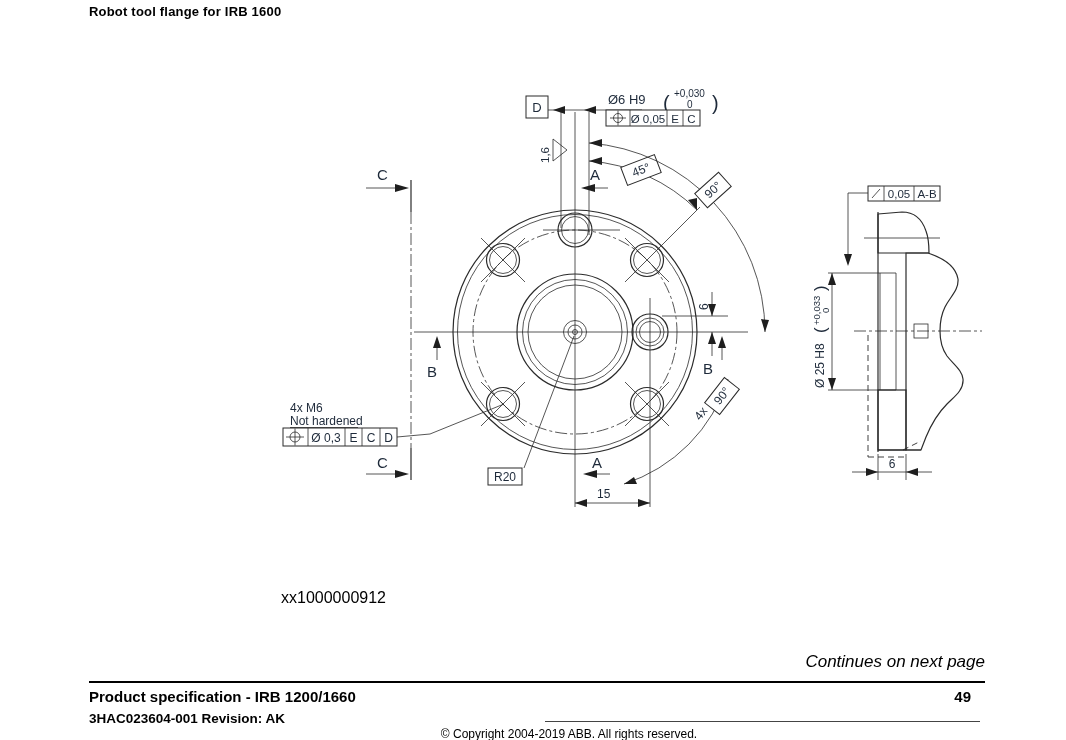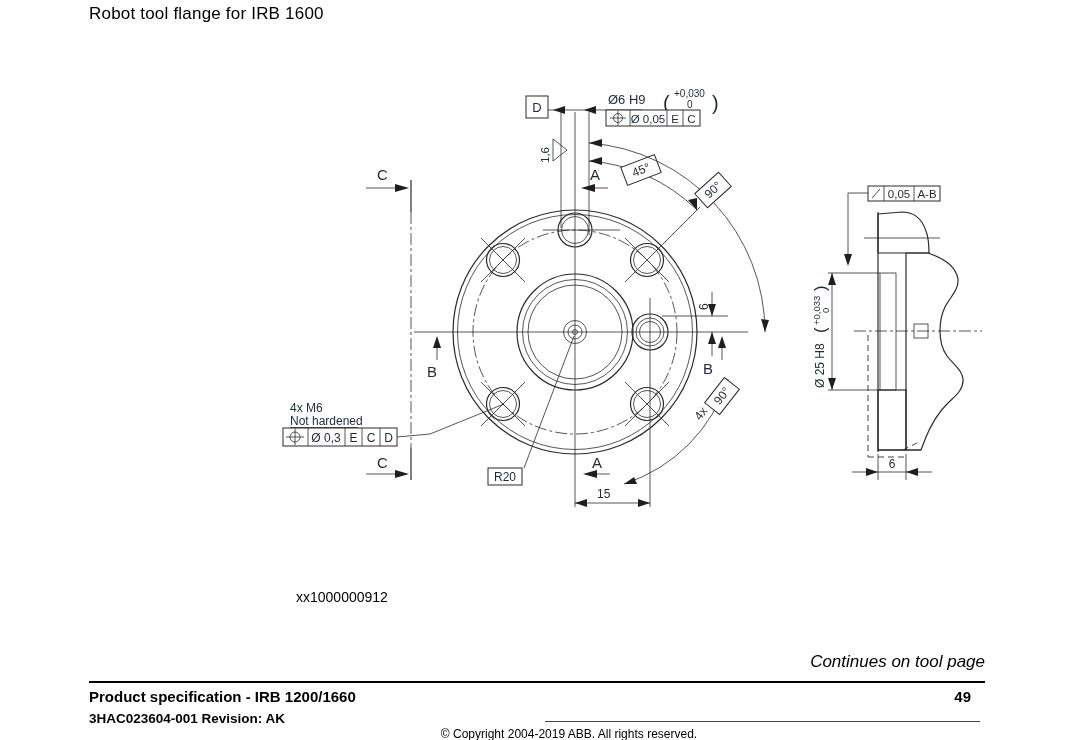--- a/index.html
+++ b/index.html
@@ -1,20 +1,20 @@
 <!DOCTYPE html>
 <html><head>
 <meta charset="utf-8">
 <style>
   html,body{margin:0;padding:0;background:#fff;}
   body{width:1066px;height:740px;position:relative;overflow:hidden;
        font-family:"Liberation Sans", sans-serif;color:#000;}
   .abs{position:absolute;}
-  #title{left:89px;top:4px;font-size:17px;font-weight:normal;letter-spacing:.2px;}
-  #caption{left:296px;top:589px;font-size:14px;}
+  #title{left:89px;top:4px;font-size:13px;font-weight:bold;letter-spacing:.2px;}
+  #caption{left:281px;top:589px;font-size:16px;}
   #continues{right:81px;top:652px;font-size:17px;font-style:italic;}
   #footer-rule{left:89px;top:681px;width:896px;height:2px;background:#000;}
   #footer-title{left:89px;top:688px;font-size:15px;font-weight:bold;}
   #footer-page{right:95px;top:688px;font-size:15px;font-weight:bold;}
   #footer-doc{left:89px;top:711px;font-size:13.5px;font-weight:bold;}
   #copy-rule{left:545px;top:721px;width:435px;height:1px;background:#444;}
   #footer-copy{left:0;top:727px;width:1066px;text-align:center;font-size:12px;margin-left:36px;}
   svg{position:absolute;left:0;top:0;}
   svg text{font-family:"Liberation Sans", sans-serif;fill:#1e2a3a;}
   .ln{stroke:#2b2b2b;stroke-width:1.2;fill:none;}
@@ -289,19 +289,19 @@
       <line class="tn" x1="906" y1="454" x2="906" y2="480"></line>
       <line class="tn" x1="852" y1="472" x2="932" y2="472"></line>
       <polygon class="ah" points="878,472 866,468 866,476"></polygon>
       <polygon class="ah" points="906,472 918,468 918,476"></polygon>
       <text class="t12 mid" x="892" y="468">6</text>
     </g>
   </g>
 </svg>
 
 <div class="abs" id="caption">xx1000000912</div>
-<div class="abs" id="continues">Continues on tool page</div>
+<div class="abs" id="continues">Continues on next page</div>
 <div class="abs" id="footer-rule"></div>
 <div class="abs" id="footer-title">Product specification - IRB 1200/1660</div>
 <div class="abs" id="footer-page">49</div>
 <div class="abs" id="footer-doc">3HAC023604-001 Revision: AK</div>
 <div class="abs" id="copy-rule"></div>
 <div class="abs" id="footer-copy">© Copyright 2004-2019 ABB. All rights reserved.</div>
 
 </body></html>

